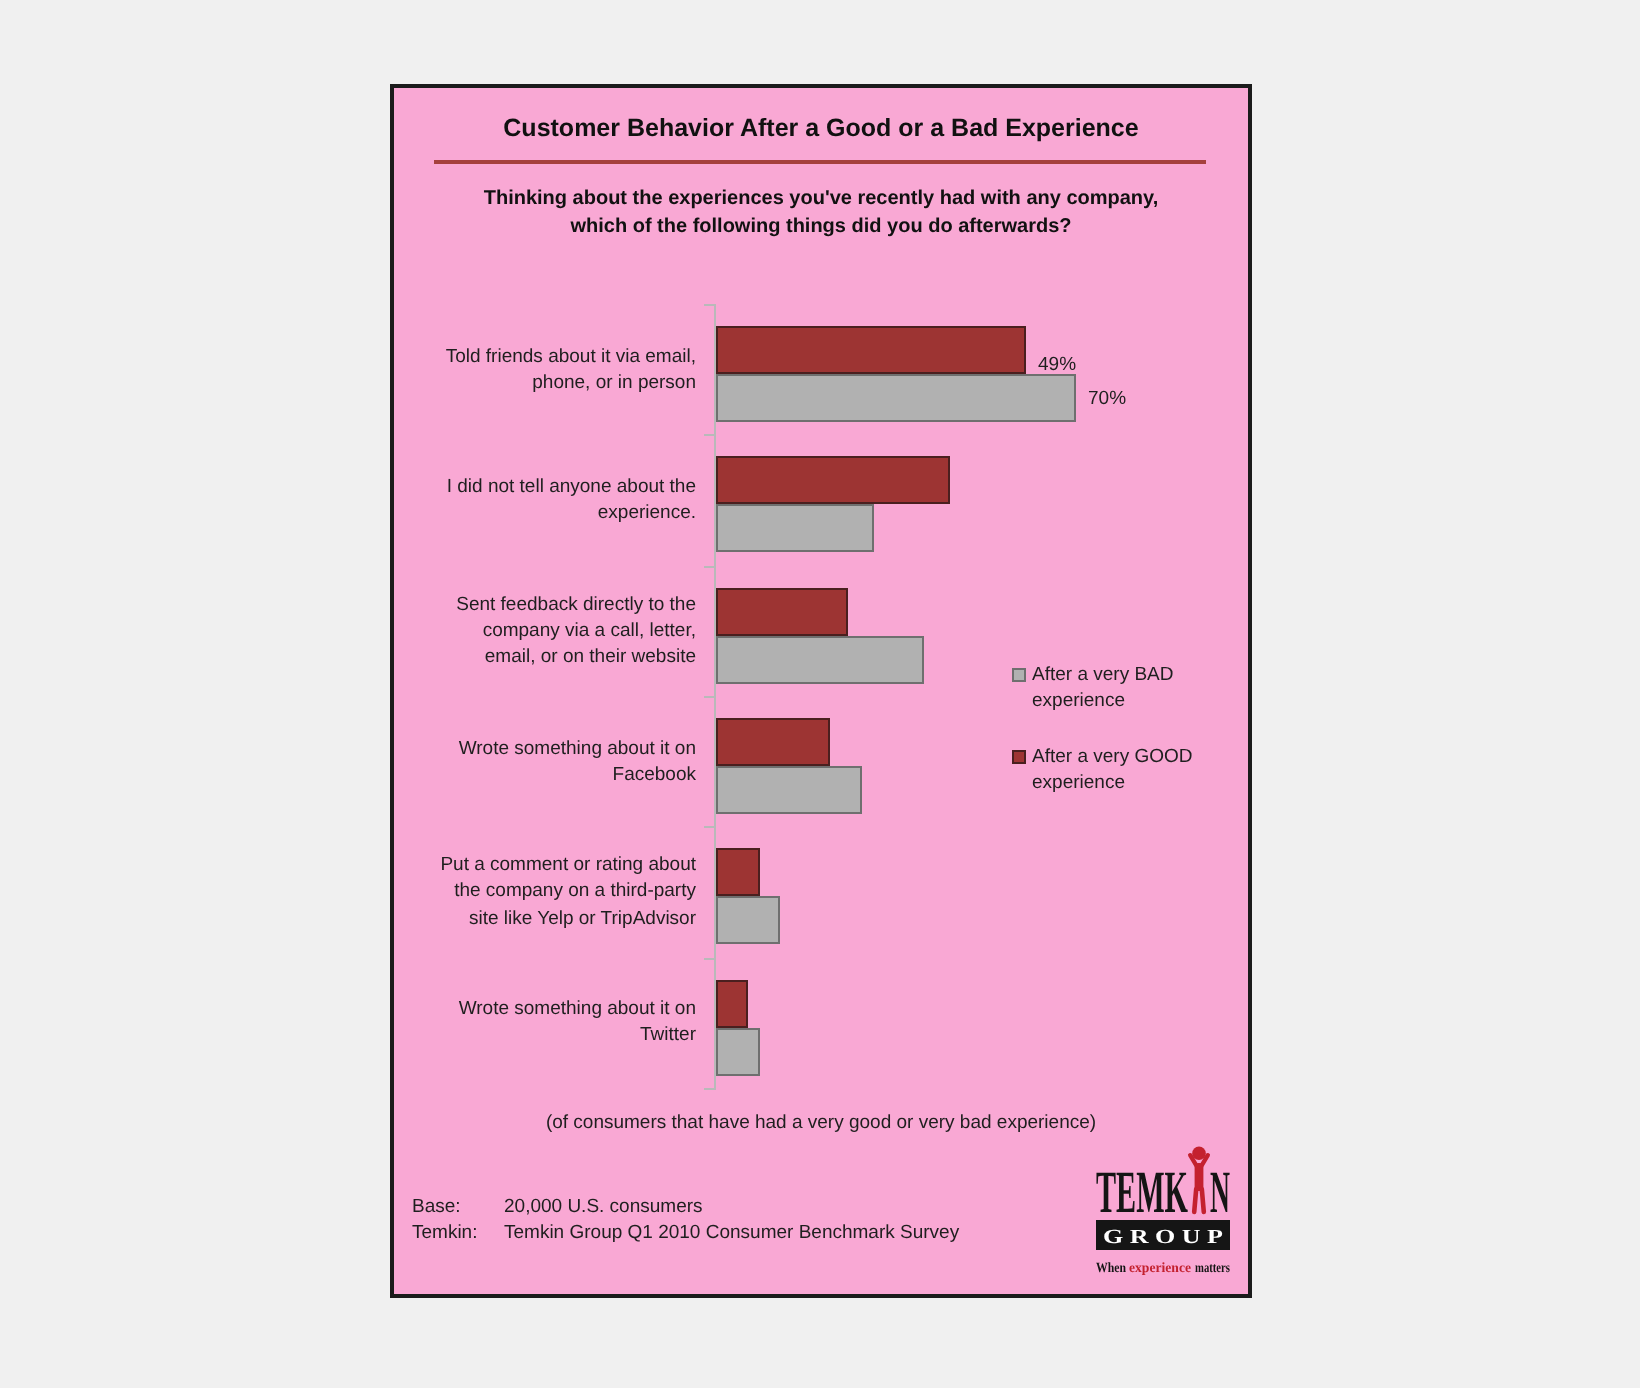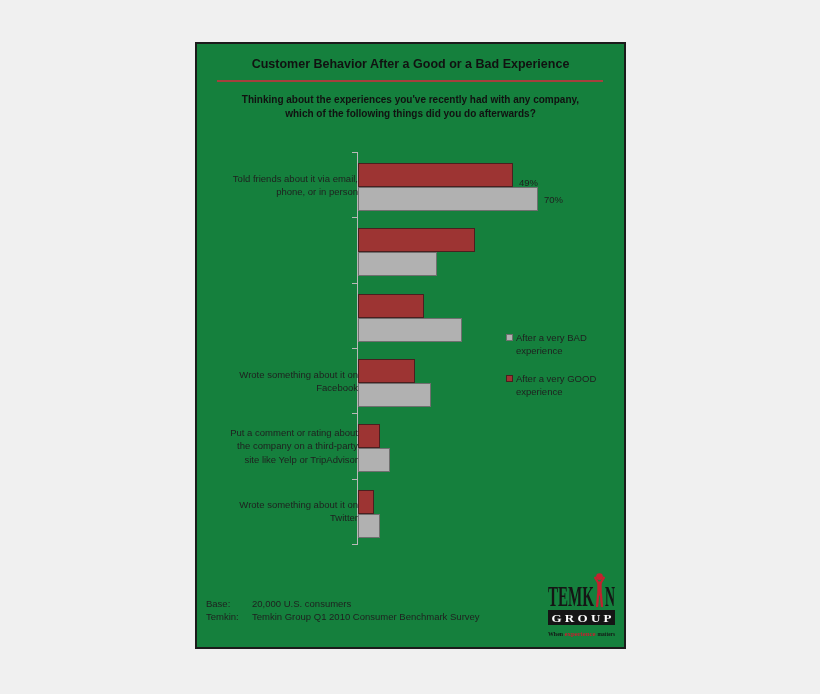--- a/index.html
+++ b/index.html
@@ -4,21 +4,21 @@
 <style>
   html,body{margin:0;padding:0;}
   body{
     width:820px;height:694px;position:relative;overflow:hidden;
     background:#f0f0f0;
     font-family:"Liberation Sans", sans-serif;
     color:#1f1f1f;
   }
   .frame{
     position:absolute;left:195px;top:42px;width:431px;height:607px;
-    box-sizing:border-box;border:2px solid #1b1b1b;background:#15803d;
+    box-sizing:border-box;border:2px solid #1b1b1b;background:#f9a8d4;
   }
   .title{
     position:absolute;top:13px;left:0;width:100%;text-align:center;
     font-size:12.5px;font-weight:bold;color:#111;
   }
   .rule{
     position:absolute;top:36px;left:20px;width:386px;height:2px;
   }
   .subtitle{
     position:absolute;top:49px;left:8px;right:8px;text-align:center;
@@ -31,21 +31,21 @@
   .axis{
     position:absolute;left:160px;top:0;width:1px;height:393px;
   }
   .tick{
     position:absolute;left:155px;width:5px;height:1px;
   }
   .cat-label{
     position:absolute;left:0;width:151px;
     display:flex;align-items:center;justify-content:flex-end;
     text-align:right;font-size:9.5px;line-height:1.38;
-    white-space:pre-line;color:#1f1f1f;padding-left:10px;
+    white-space:pre-line;color:#1f1f1f;
   }
   .bar{
     position:absolute;left:161px;height:24px;box-sizing:border-box;
     border:1px solid transparent;
   }
   .val{
     position:absolute;height:24px;display:flex;align-items:center;
     font-size:9.5px;color:#1f1f1f;
   }
   .legend{
@@ -96,22 +96,27 @@
       <div class="tick" style="top: 196px; background: rgb(185, 185, 185);"></div>
       <div class="tick" style="top: 261px; background: rgb(185, 185, 185);"></div>
       <div class="tick" style="top: 327px; background: rgb(185, 185, 185);"></div>
       <div class="tick" style="top: 392px; background: rgb(185, 185, 185);"></div>
       <div class="cat-label" style="top: 0px; height: 65.33px;">Told friends about it via email,
 phone, or in person</div>
       <div class="bar" style="top: 11px; width: 155px; background: rgb(157, 52, 51); border-color: rgb(74, 31, 31);"></div>
       <div class="val" style="left: 322px; top: 18px;">49%</div>
       <div class="bar" style="top: 35px; width: 180px; background: rgb(177, 177, 177); border-color: rgb(111, 111, 111);"></div>
       <div class="val" style="left: 347px; top: 35px;">70%</div>
+      <div class="cat-label" style="top: 65.33px; height: 65.33px;">I did not tell anyone about the
+experience.</div>
       <div class="bar" style="top: 76.33px; width: 117px; background: rgb(157, 52, 51); border-color: rgb(74, 31, 31);"></div>
       <div class="bar" style="top: 100.33px; width: 79px; background: rgb(177, 177, 177); border-color: rgb(111, 111, 111);"></div>
+      <div class="cat-label" style="top: 130.66px; height: 65.33px;">Sent feedback directly to the
+company via a call, letter,
+email, or on their website</div>
       <div class="bar" style="top: 141.66px; width: 66px; background: rgb(157, 52, 51); border-color: rgb(74, 31, 31);"></div>
       <div class="bar" style="top: 165.66px; width: 104px; background: rgb(177, 177, 177); border-color: rgb(111, 111, 111);"></div>
       <div class="cat-label" style="top: 195.99px; height: 65.33px;">Wrote something about it on
 Facebook</div>
       <div class="bar" style="top: 206.99px; width: 57px; background: rgb(157, 52, 51); border-color: rgb(74, 31, 31);"></div>
       <div class="bar" style="top: 230.99px; width: 73px; background: rgb(177, 177, 177); border-color: rgb(111, 111, 111);"></div>
       <div class="cat-label" style="top: 261.32px; height: 65.33px;">Put a comment or rating about
 the company on a third-party
 site like Yelp or TripAdvisor</div>
       <div class="bar" style="top: 272.32px; width: 22px; background: rgb(157, 52, 51); border-color: rgb(74, 31, 31);"></div>
@@ -126,20 +131,21 @@
     <div class="legend-entry">
       <span class="legend-swatch" style="background: rgb(177, 177, 177); border-color: rgb(111, 111, 111);"></span>
       <span class="legend-text">After a very BAD experience</span>
     </div>
     <div class="legend-entry">
       <span class="legend-swatch" style="background: rgb(157, 52, 51); border-color: rgb(74, 31, 31);"></span>
       <span class="legend-text">After a very GOOD experience</span>
     </div>
   </div>
 
+  <div class="footnote">(of consumers that have had a very good or very bad experience)</div>
 
   <div class="meta">
     <div class="meta-row">
       <span class="meta-label">Base:</span>
       <span>20,000 U.S. consumers</span>
     </div>
     <div class="meta-row">
       <span class="meta-label">Temkin:</span>
       <span>Temkin Group Q1 2010 Consumer Benchmark Survey</span>
     </div>

